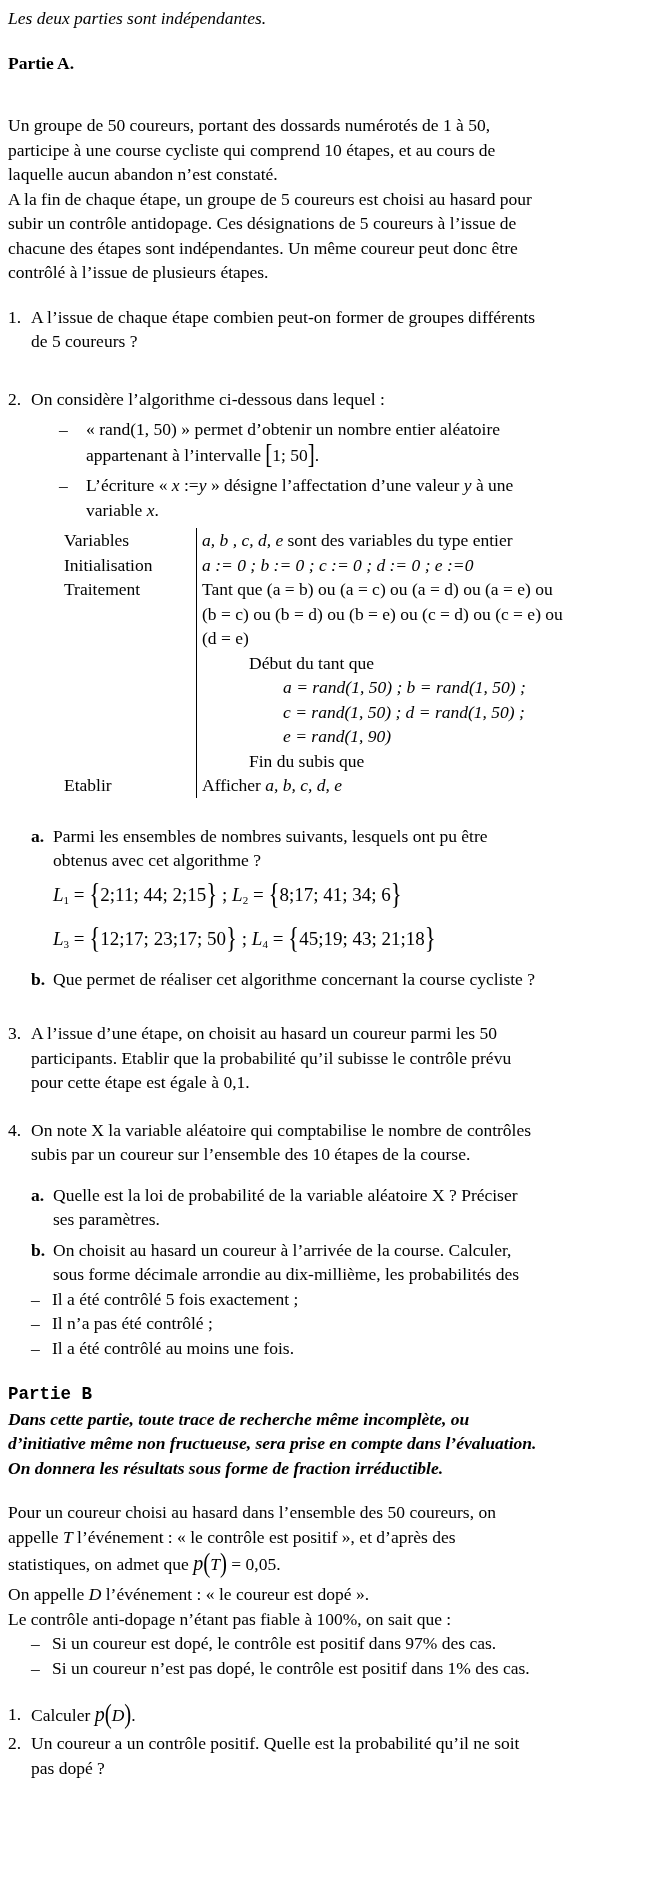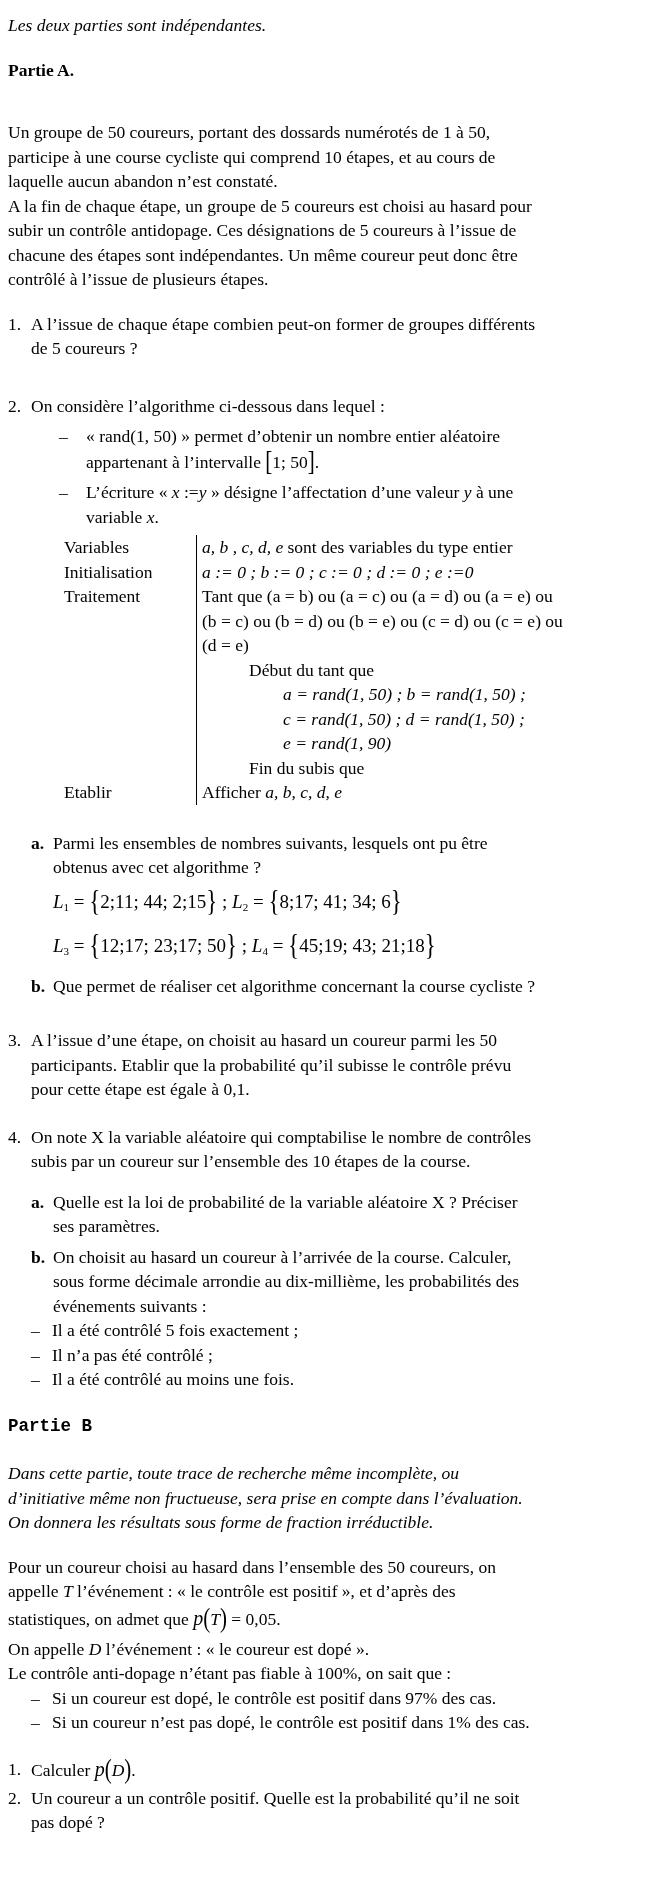--- a/index.html
+++ b/index.html
@@ -5,21 +5,21 @@
     html, body { margin: 0; padding: 0; background: #ffffff; }
     body {
       width: 662px;
       min-height: 1883px;
       font-family: "Liberation Serif", "DejaVu Serif", serif;
       font-size: 17.5px;
       line-height: 24.5px;
       color: #000;
       position: relative;
     }
-    .page { position: absolute; left: 8px; top: 7px; width: 650px; }
+    .page { position: absolute; left: 8px; top: 0; width: 650px; }
     .intro { font-style: italic; margin-top: 6px; }
     .part-title { font-weight: bold; }
     p { margin: 0; }
     .num-item { position: relative; padding-left: 23px; }
     .num-item .num { position: absolute; left: 0; top: 0; }
     .dash-item { position: relative; padding-left: 27px; }
     .dash-item .dash { position: absolute; left: 0; top: 0; }
     .letter-item { position: relative; padding-left: 22px; }
     .letter-item .letter { position: absolute; left: 0; top: 0; font-weight: bold; }
     i, .it { font-style: italic; }
@@ -143,40 +143,39 @@
   <div class="letter-item" style="margin-left:23px; margin-top:16px;">
     <span class="letter">a.</span>
     <p>Quelle est la loi de probabilité de la variable aléatoire X ? Préciser</p>
     <p>ses paramètres.</p>
   </div>
 
   <div class="letter-item" style="margin-left:23px; margin-top:6px;">
     <span class="letter">b.</span>
     <p>On choisit au hasard un coureur à l’arrivée de la course. Calculer,</p>
     <p>sous forme décimale arrondie au dix-millième, les probabilités des</p>
-    <p>événements suivants :</p>
   </div>
   <div style="margin-left:23px;">
     <div class="dash-item" style="padding-left:21px;">
       <span class="dash">–</span>
       <p>Il a été contrôlé 5 fois exactement ;</p>
     </div>
     <div class="dash-item" style="padding-left:21px;">
       <span class="dash">–</span>
       <p>Il n’a pas été contrôlé ;</p>
     </div>
     <div class="dash-item" style="padding-left:21px;">
       <span class="dash">–</span>
       <p>Il a été contrôlé au moins une fois.</p>
     </div>
   </div>
 
   <p class="part-title" style="margin-top:22px;font-family:Liberation Mono, monospace;">Partie B</p>
 
-  <div style="margin-top:23px; font-style:italic;">
+  <div style="font-style:italic;font-weight:bold;">
     <p>Dans cette partie, toute trace de recherche même incomplète, ou</p>
     <p>d’initiative même non fructueuse, sera prise en compte dans l’évaluation.</p>
     <p>On donnera les résultats sous forme de fraction irréductible.</p>
   </div>
 
   <div style="margin-top:20px;">
     <p>Pour un coureur choisi au hasard dans l’ensemble des 50 coureurs, on</p>
     <p><span>appelle </span><i>T</i><span> l’événement : « le contrôle est positif », et d’après des</span></p>
     <p style="line-height:28px;"><span>statistiques, on admet que </span><i style="font-size:20px;">p</i><span class="paren-big">(</span><i>T</i><span class="paren-big">)</span><span> = 0,05</span><span>.</span></p>
     <p style="margin-top:4px;"><span>On appelle </span><i>D</i><span> l’événement : « le coureur est dopé ».</span></p>

